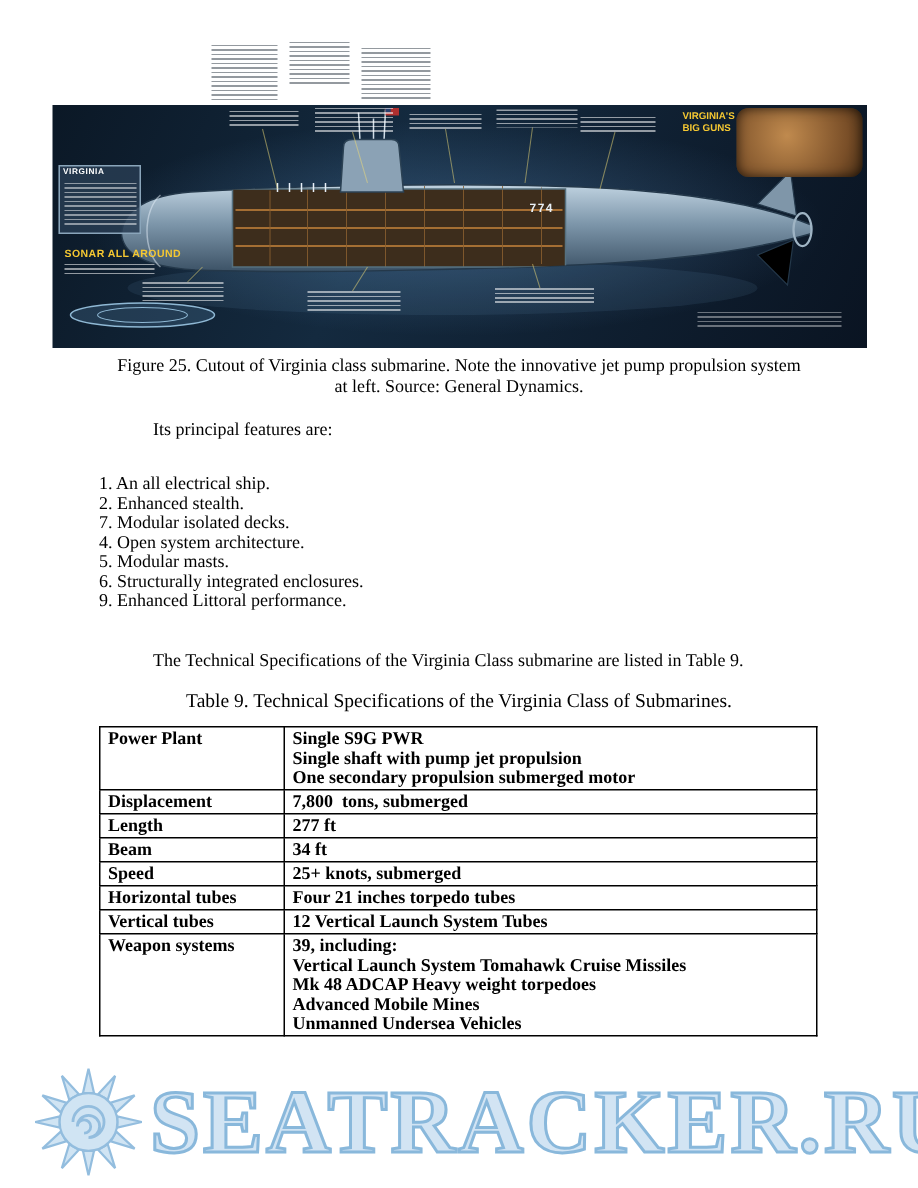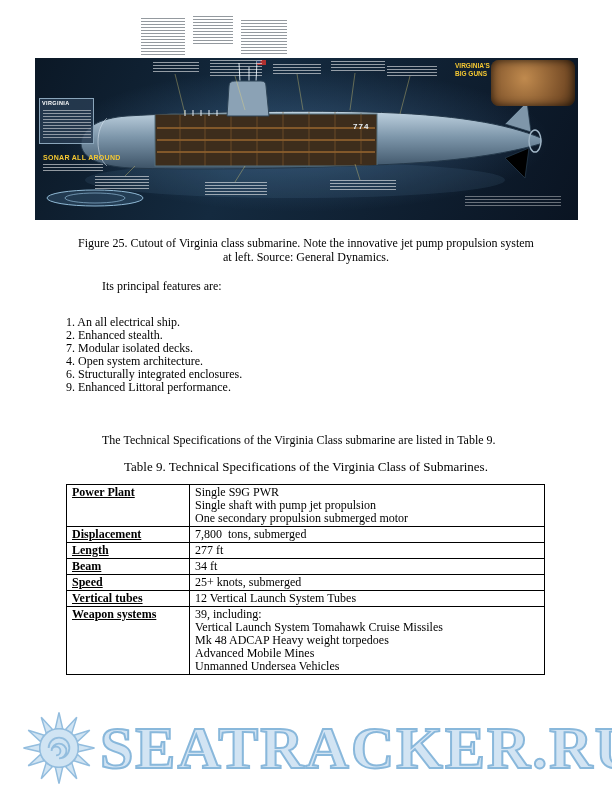--- a/index.html
+++ b/index.html
@@ -1,20 +1,20 @@
 <!DOCTYPE html>
 <html><head>
 <meta charset="utf-8">
 <style>
   html,body{margin:0;padding:0;background:#fff;}
   .page{position:relative;width:612px;height:792px;background:#ffffff;overflow:hidden;
         font-family:"Liberation Serif",serif;color:#000;}
 
   
-  .figure{position:absolute;left:35px;top:16px;width:543px;height:204px;}
+  .figure{position:absolute;left:35px;top:28px;width:543px;height:204px;}
   .fig-top{position:absolute;left:0;top:0;width:543px;height:42px;background:#fff;}
   .fxg{position:absolute;background:repeating-linear-gradient(rgba(60,70,80,.55) 0 1px,transparent 1px 3px);}
   .fig-panel{position:absolute;left:0;top:42px;width:543px;height:162px;
              background:linear-gradient(115deg,#0b1826 0%,#142a3f 40%,#0a1422 100%);overflow:hidden;}
   .fig-panel svg{position:absolute;left:0;top:0;}
   .fx{position:absolute;background:repeating-linear-gradient(rgba(255,255,255,.85) 0 1px,transparent 1px 3px);opacity:.65;}
   .fig-label{position:absolute;font-family:"Liberation Sans",sans-serif;color:#f5c832;font-weight:bold;}
   .sonar-heading{left:8px;top:96px;font-size:7px;letter-spacing:.3px;}
   .guns-heading{left:420px;top:4px;font-size:6.5px;line-height:8px;width:40px;text-align:left;}
   .virginia-box{position:absolute;left:4px;top:40px;width:55px;height:46px;background:rgba(40,60,82,.85);
@@ -33,22 +33,22 @@
   .caption{position:absolute;left:0;right:0;top:237px;text-align:center;font-size:12px;line-height:13.5px;}
   .intro{position:absolute;left:102px;top:279px;font-size:12px;}
   .features{position:absolute;left:66px;top:316px;font-size:12px;line-height:13px;}
   .table-intro{position:absolute;left:102px;top:433px;font-size:12px;}
   .table-caption{position:absolute;left:0;right:0;top:459px;text-align:center;font-size:13px;}
 
   
   .specs{position:absolute;left:66px;top:484px;width:479px;border-collapse:collapse;
          font-size:12px;line-height:13px;}
   .specs td{border:1px solid #000;padding:1px 5px;vertical-align:top;}
-  .specs td.lbl{width:112px;font-weight:bold;text-decoration:underline;}
-  .specs td.val{white-space:pre-wrap;}
+  .specs td.lbl{width:112px;font-weight:bold;}
+  .specs td.val{white-space:pre-wrap;font-weight:bold;}
 
   
   .watermark{position:absolute;left:22px;top:708px;width:580px;height:80px;display:flex;align-items:center;opacity:.92;}
   .wm-text{font-family:"Liberation Serif",serif;font-weight:bold;font-size:60px;letter-spacing:2px;
            color:#cfe2f3;-webkit-text-stroke:2px #7fb2d9;white-space:nowrap;line-height:80px;}
 </style>
 </head>
 <body>
 
 <div class="page">
@@ -168,20 +168,21 @@
     <div>at left.  Source: General Dynamics.</div>
   </div>
 
   <div class="intro">Its principal features are:</div>
 
   <div class="features">
     <div>1. An all electrical ship.</div>
     <div>2. Enhanced stealth.</div>
     <div>7. Modular isolated decks.</div>
     <div>4. Open system architecture.</div>
+    <div>5. Modular masts.</div>
     <div>6. Structurally integrated enclosures.</div>
     <div>9. Enhanced Littoral performance.</div>
   </div>
 
   <div class="table-intro">The Technical Specifications of the Virginia Class submarine are listed in Table 9.</div>
   <div class="table-caption">Table 9.  Technical Specifications of the Virginia Class of Submarines.</div>
 
   <table class="specs">
     <tbody>
       <tr>
@@ -198,20 +199,24 @@
         <td class="lbl">Length</td>
         <td class="val">277 ft</td>
       </tr>
       <tr>
         <td class="lbl">Beam</td>
         <td class="val">34 ft</td>
       </tr>
       <tr>
         <td class="lbl">Speed</td>
         <td class="val">25+ knots, submerged</td>
+      </tr>
+      <tr>
+        <td class="lbl">Horizontal tubes</td>
+        <td class="val">Four 21 inches torpedo tubes</td>
       </tr>
       <tr>
         <td class="lbl">Vertical tubes</td>
         <td class="val">12 Vertical Launch System Tubes</td>
       </tr>
       <tr>
         <td class="lbl">Weapon systems</td>
         <td class="val">39, including:
 Vertical Launch System Tomahawk Cruise Missiles
 Mk 48 ADCAP Heavy weight torpedoes

